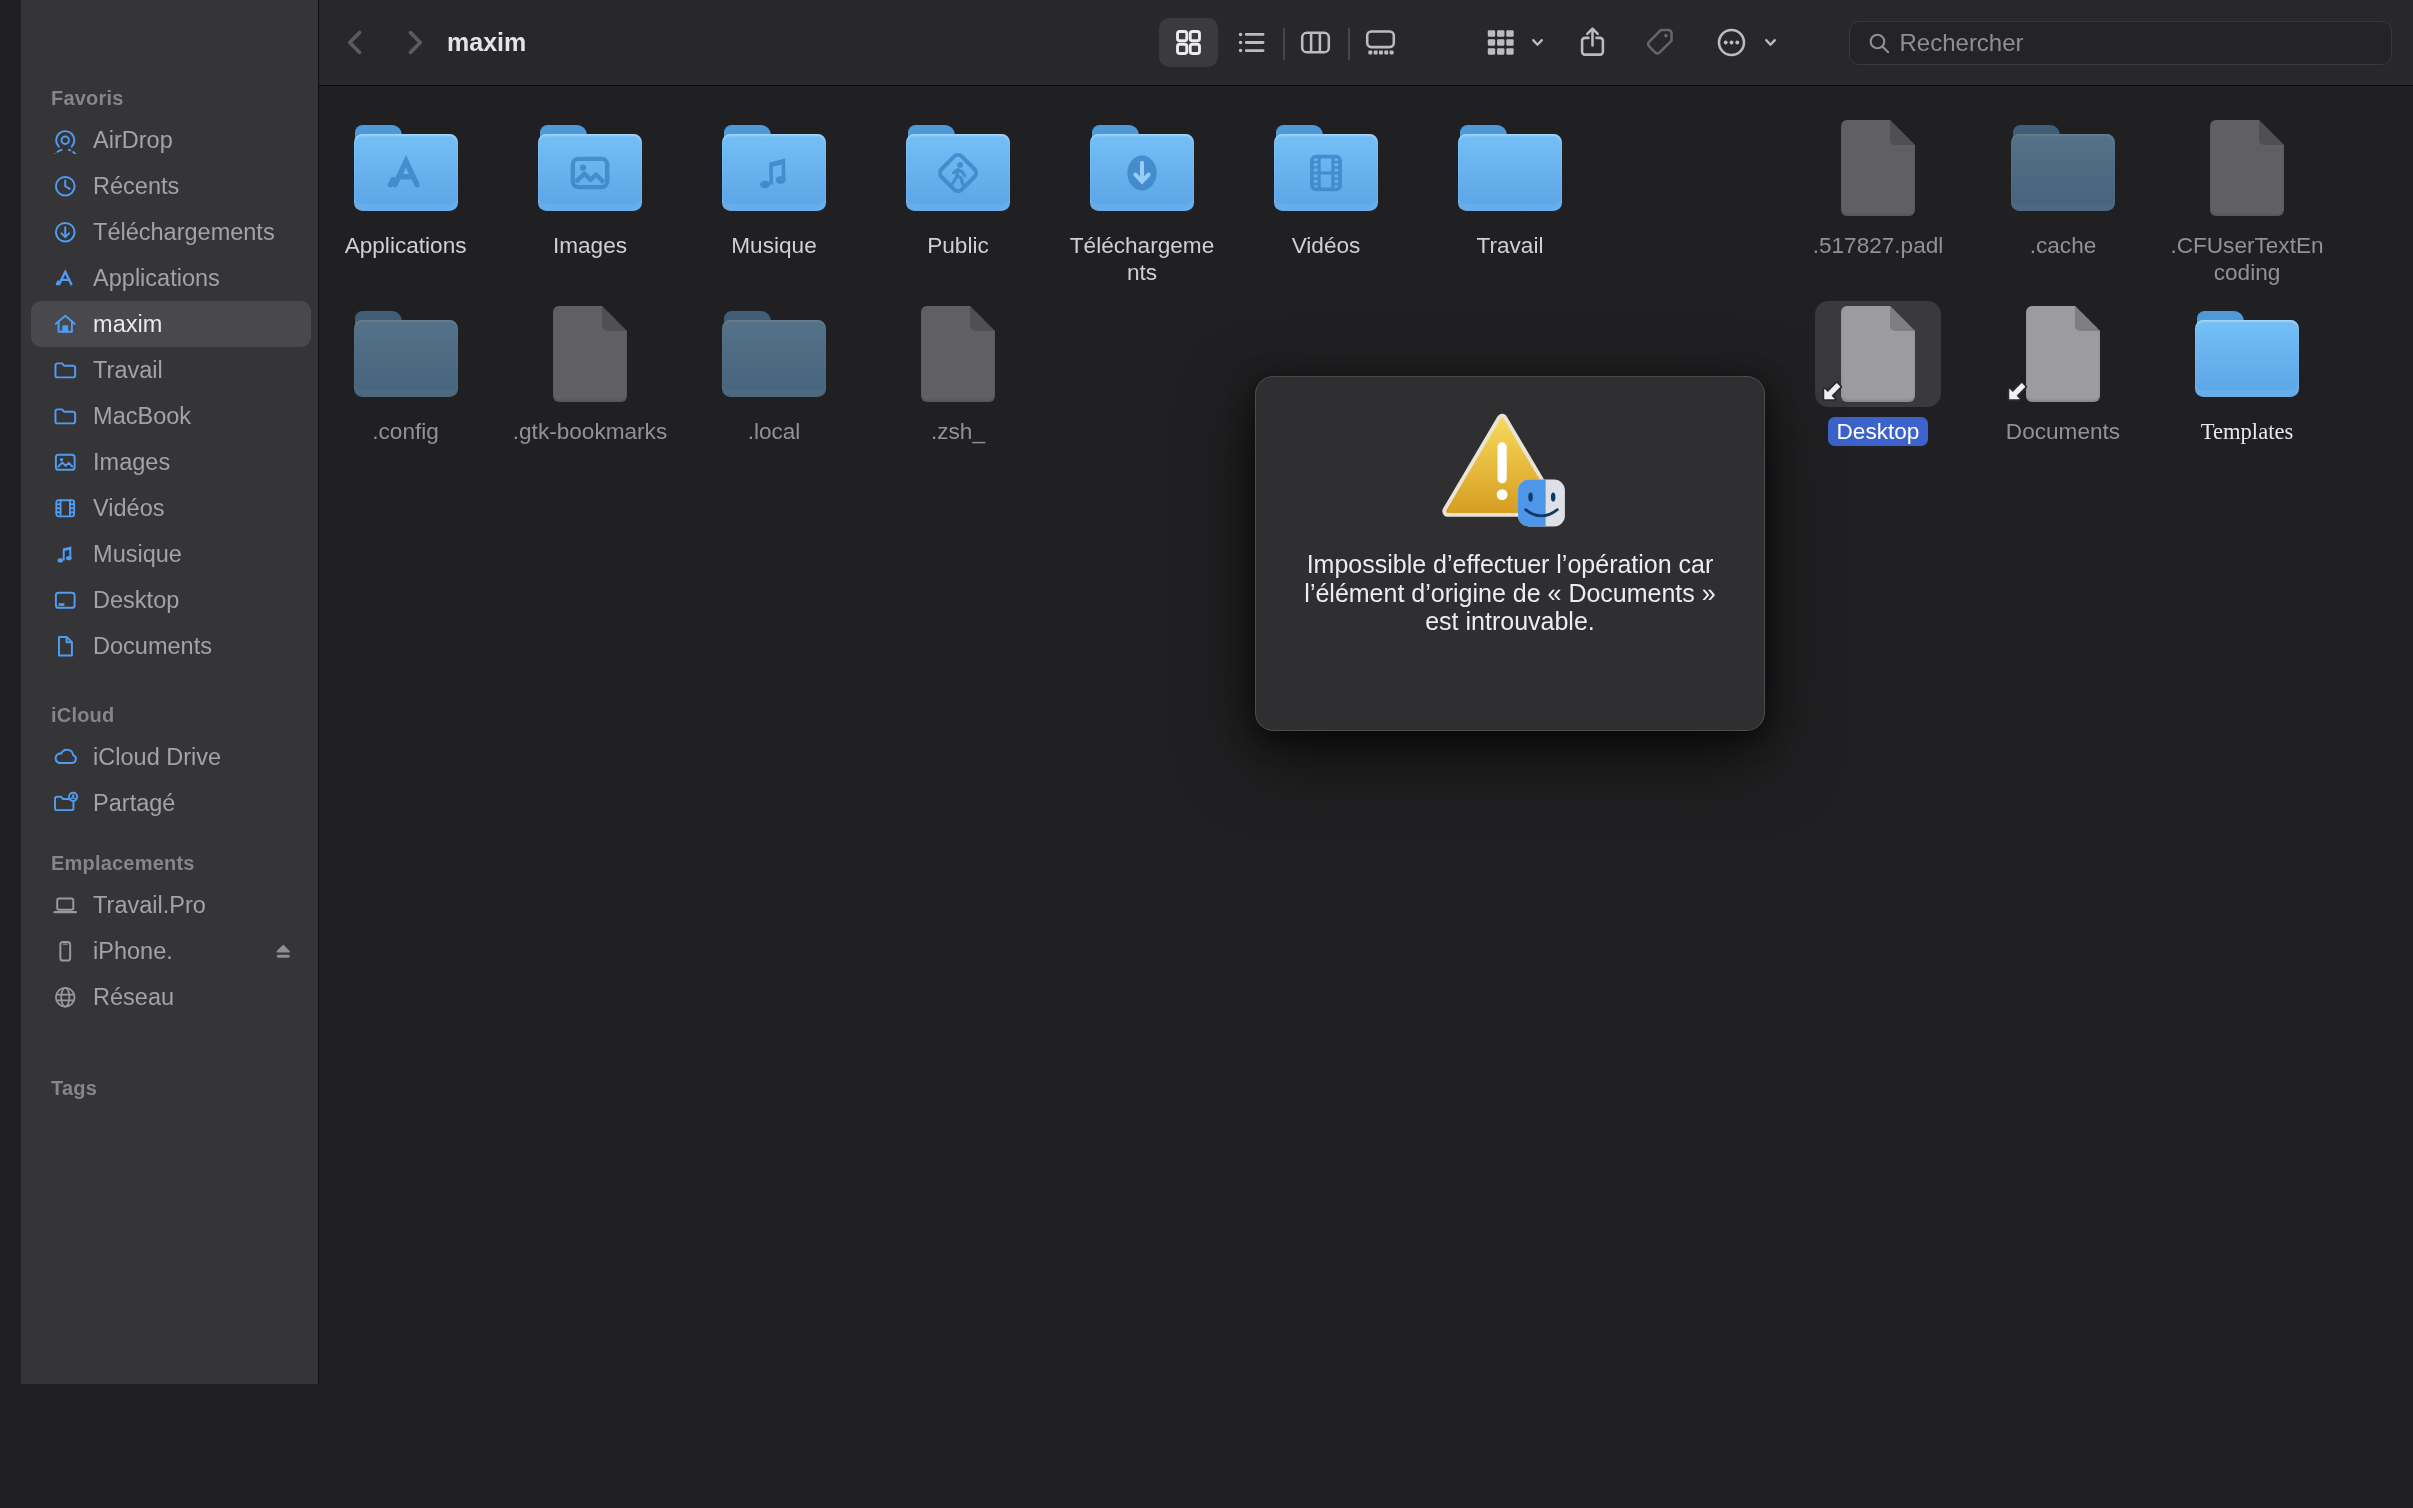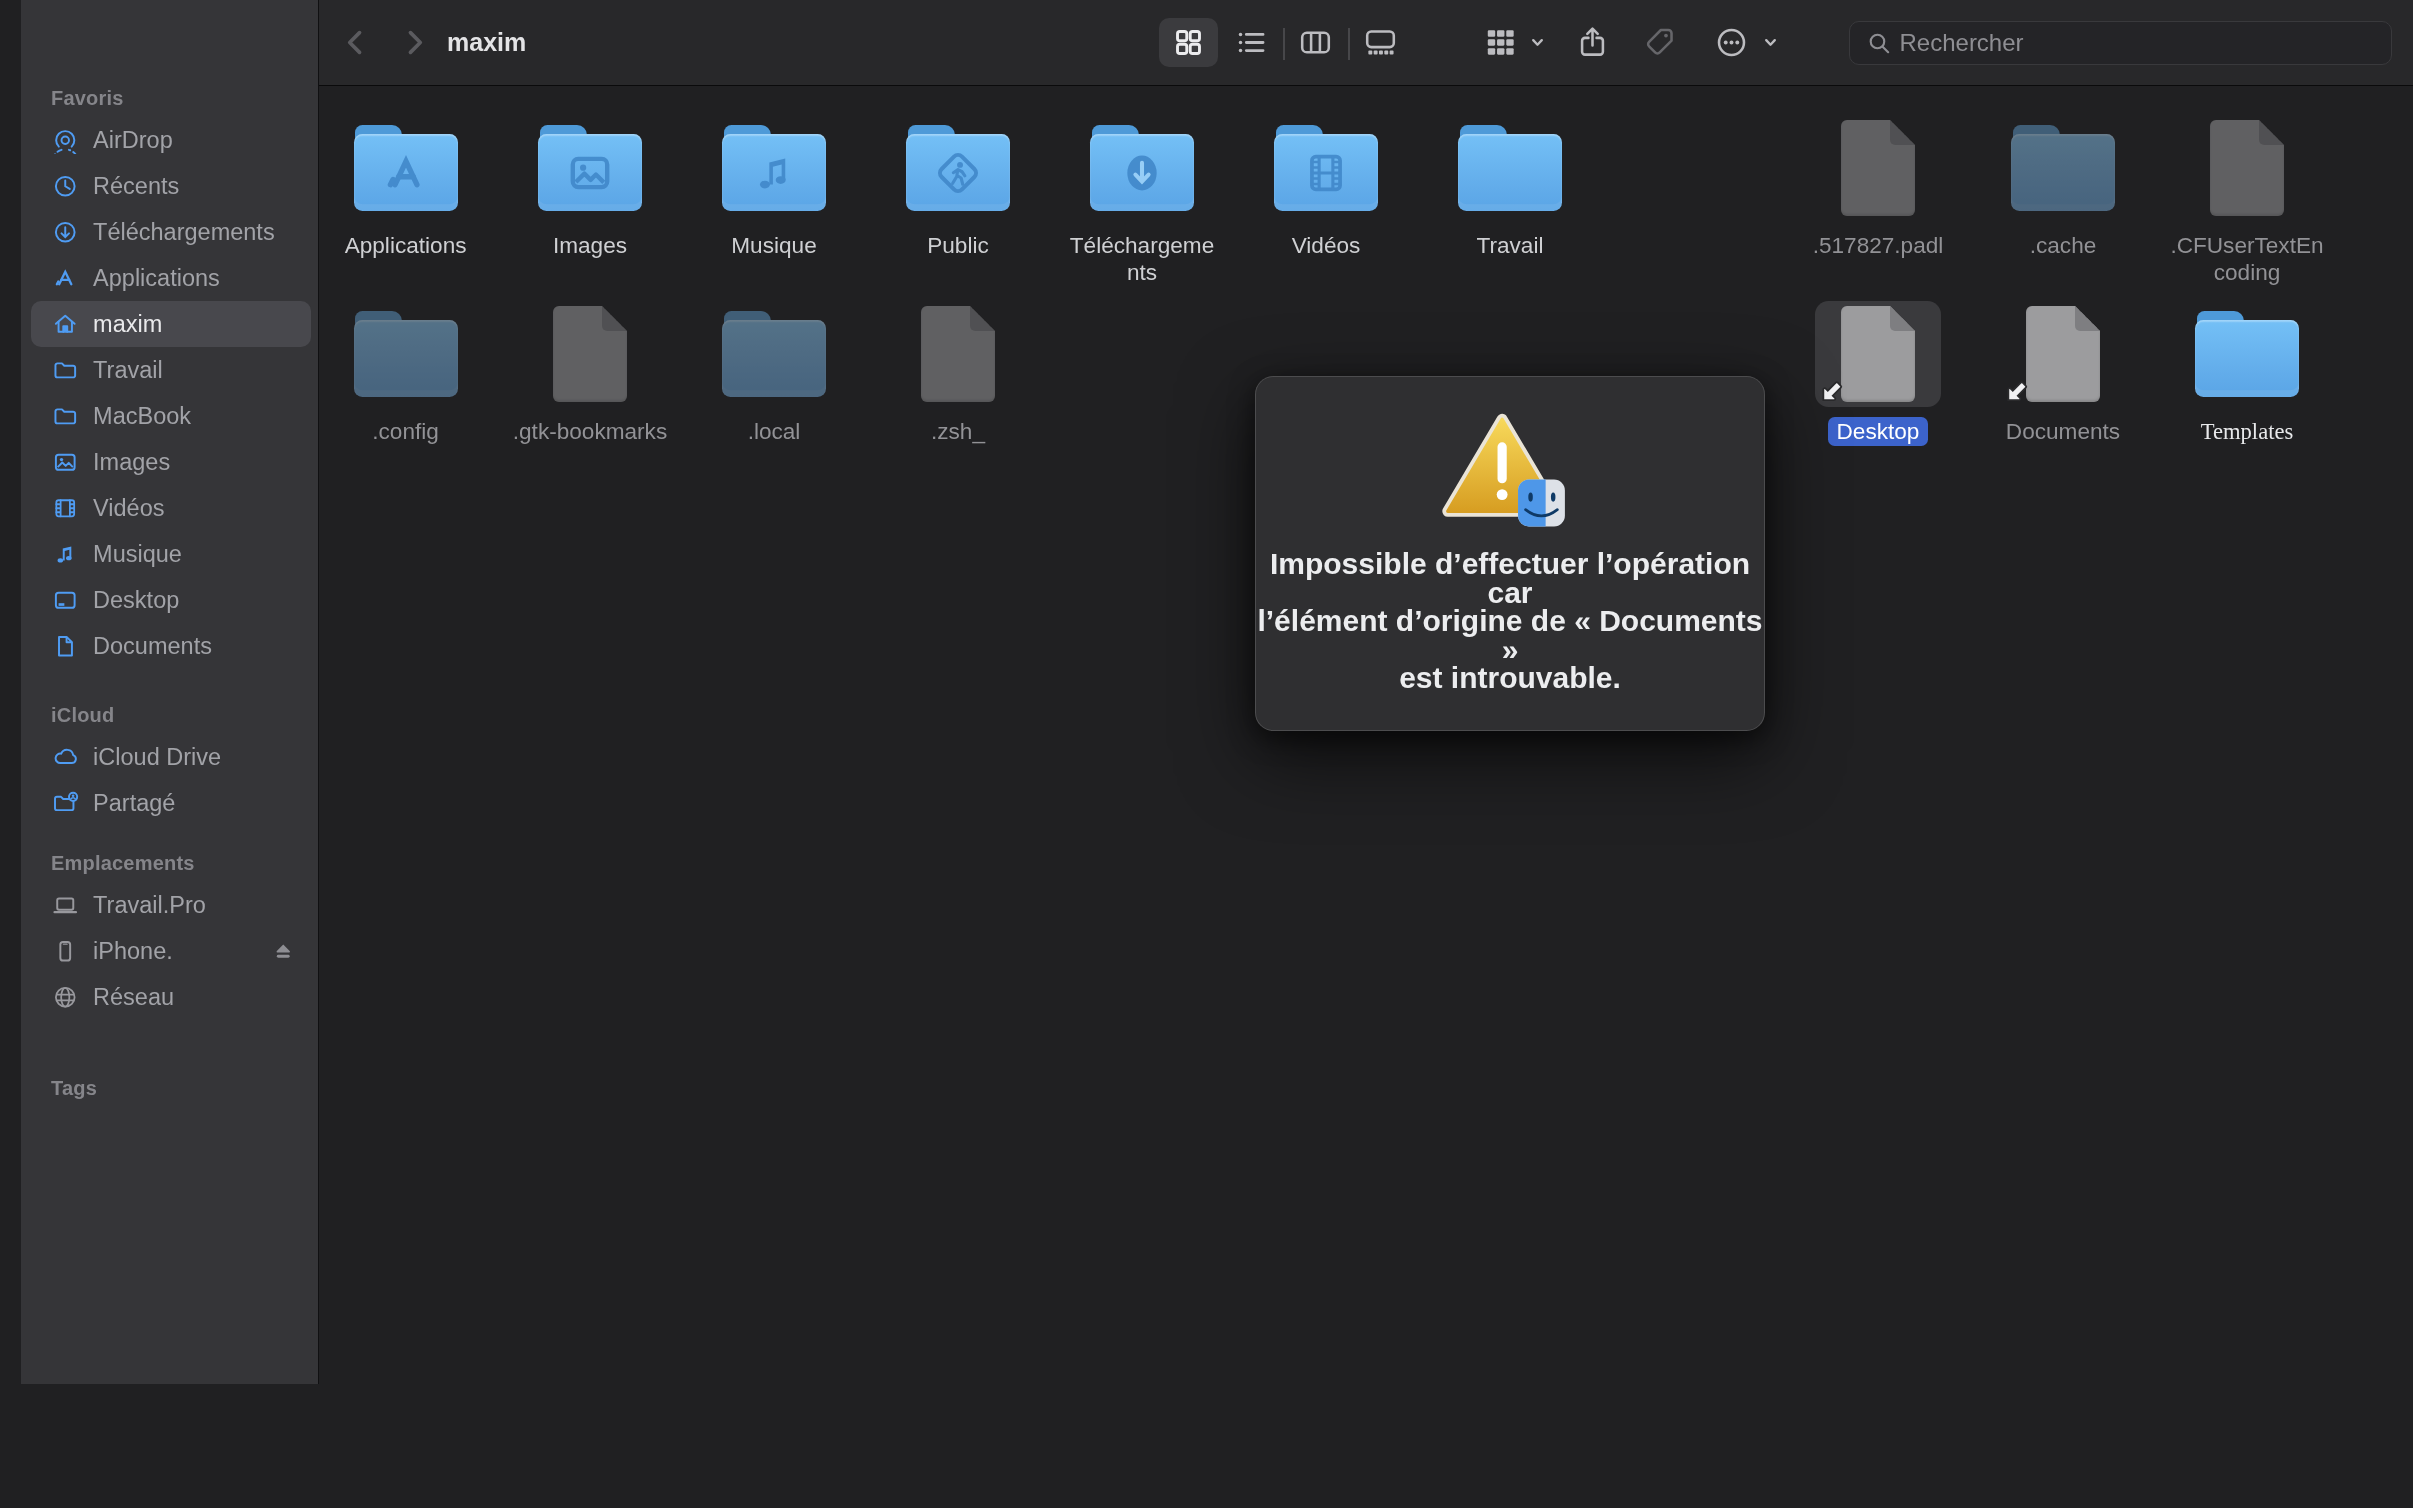--- a/index.html
+++ b/index.html
@@ -71,21 +71,21 @@
   .doc .fold { position:absolute; top:0; right:0; width:25px; height:25px;
     background:linear-gradient(225deg, transparent 0 50%, #7e7e81 50% 100%); border-radius:0 0 0 5px; }
   .alias-badge { position:absolute; left:3.4px; bottom:1.7px; width:28.5px; height:28.5px; z-index:2; }
 
   
   .dialog { position:absolute; left:955px; top:290px; width:510px; height:355px; z-index:10;
     background:#2f2f31; border:0.8px solid rgba(255,255,255,.14); border-radius:18.4px;
     box-shadow:0 25px 75px rgba(0,0,0,.65), 0 6.7px 25px rgba(0,0,0,.5);
     display:flex; flex-direction:column; align-items:center; }
   .dlg-icon { margin-top:32px; width:159px; height:126px; }
-  .dlg-msg { margin-top:15px; text-align:center; font-size:30px; line-height:28.5px; font-weight:700; color:#ecedef; }
+  .dlg-msg { margin-top:15px; text-align:center; font-size:25px; line-height:28.5px; font-weight:400; color:#ecedef; }
   .dlg-ok { position:absolute; left:25px; right:25px; bottom:22px; height:44px; border:none;
     background:#3676f6; border-radius:9.2px; color:#ffffff; font-size:22.6px; font-weight:700;
     font-family:inherit; cursor:pointer; }
   .hiddenDefs { position:absolute; width:0; height:0; overflow:hidden; }
 </style>
 </head>
 <body>
 
 <svg class="hiddenDefs" xmlns="http://www.w3.org/2000/svg">
   <defs>

